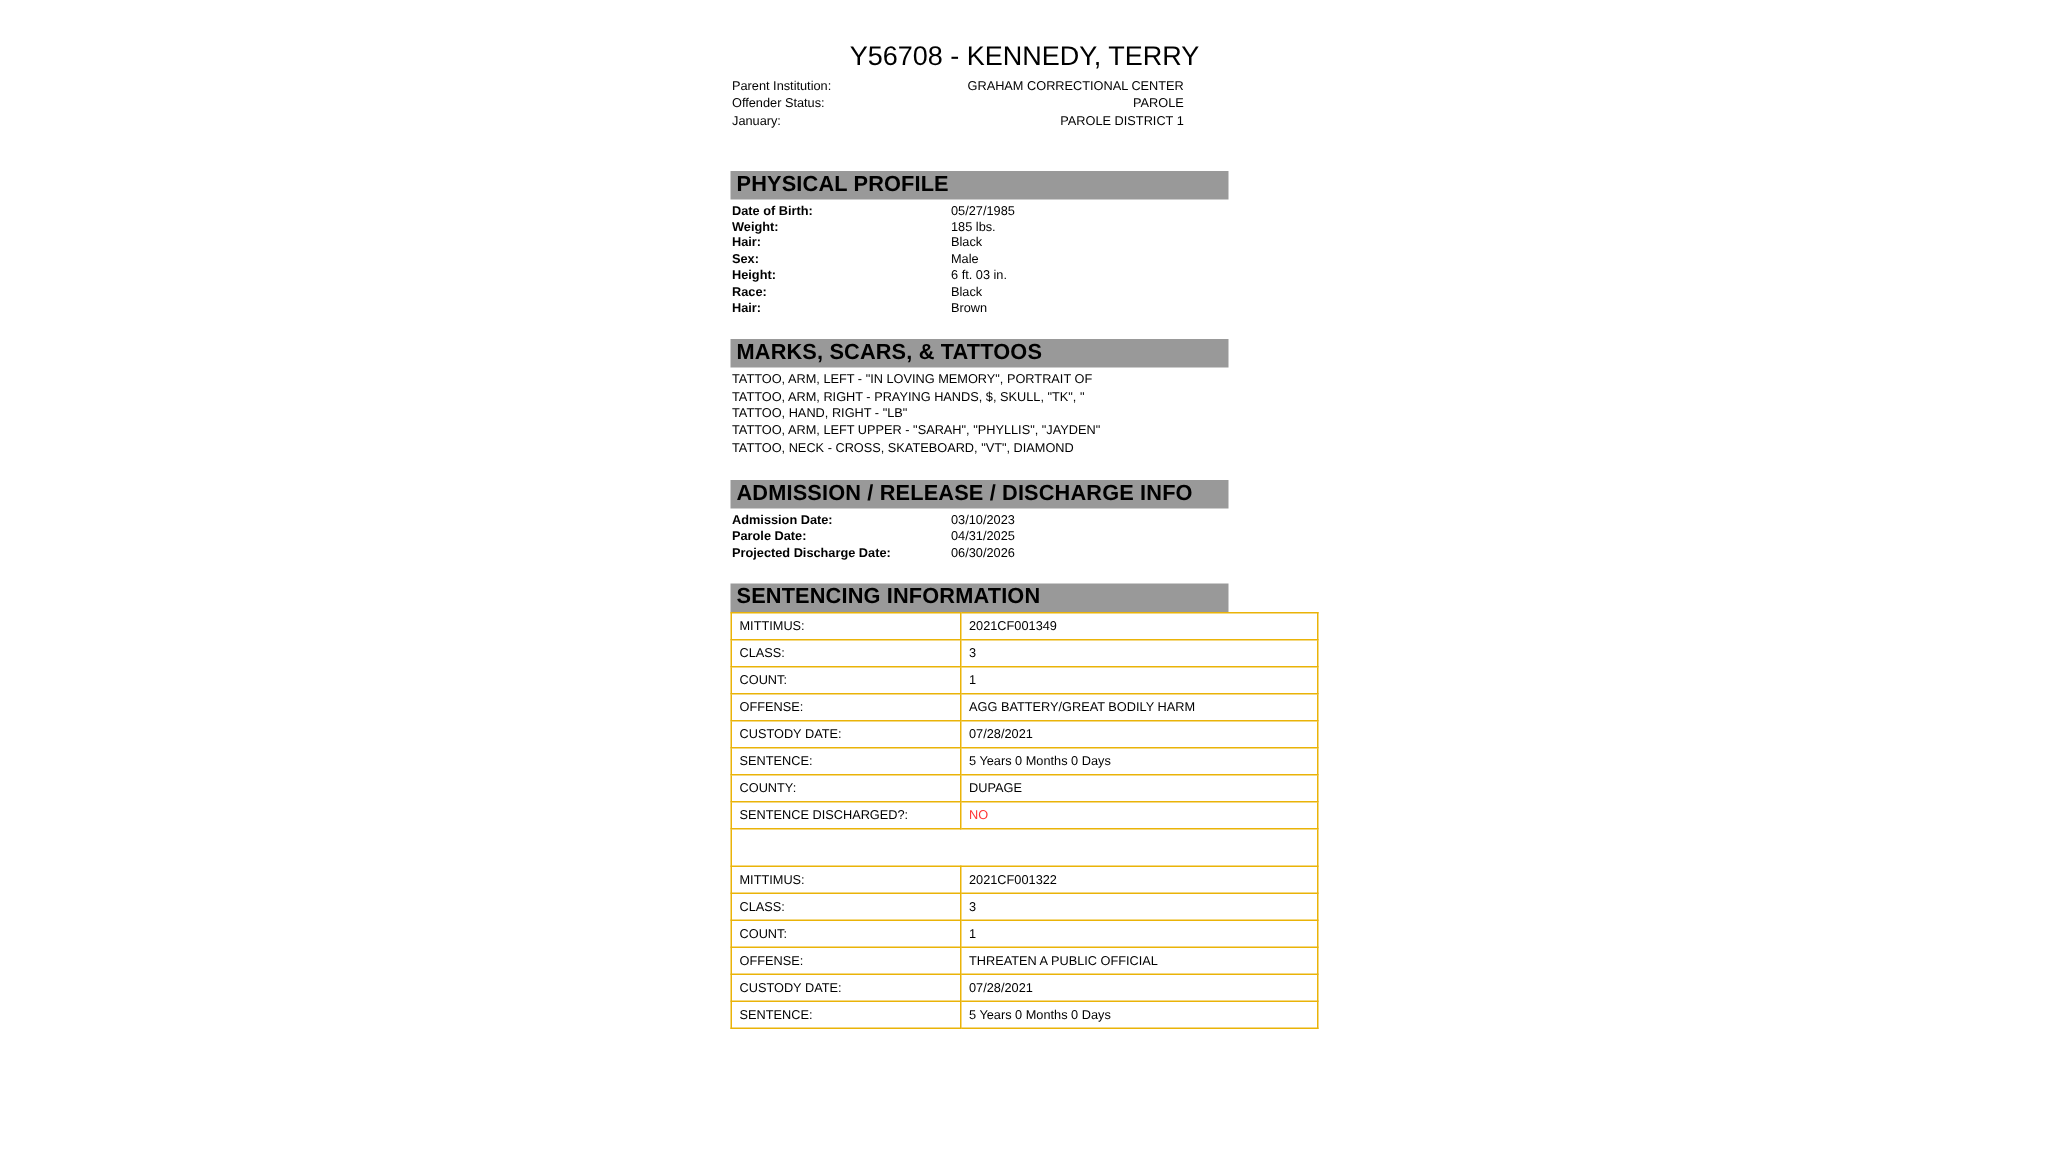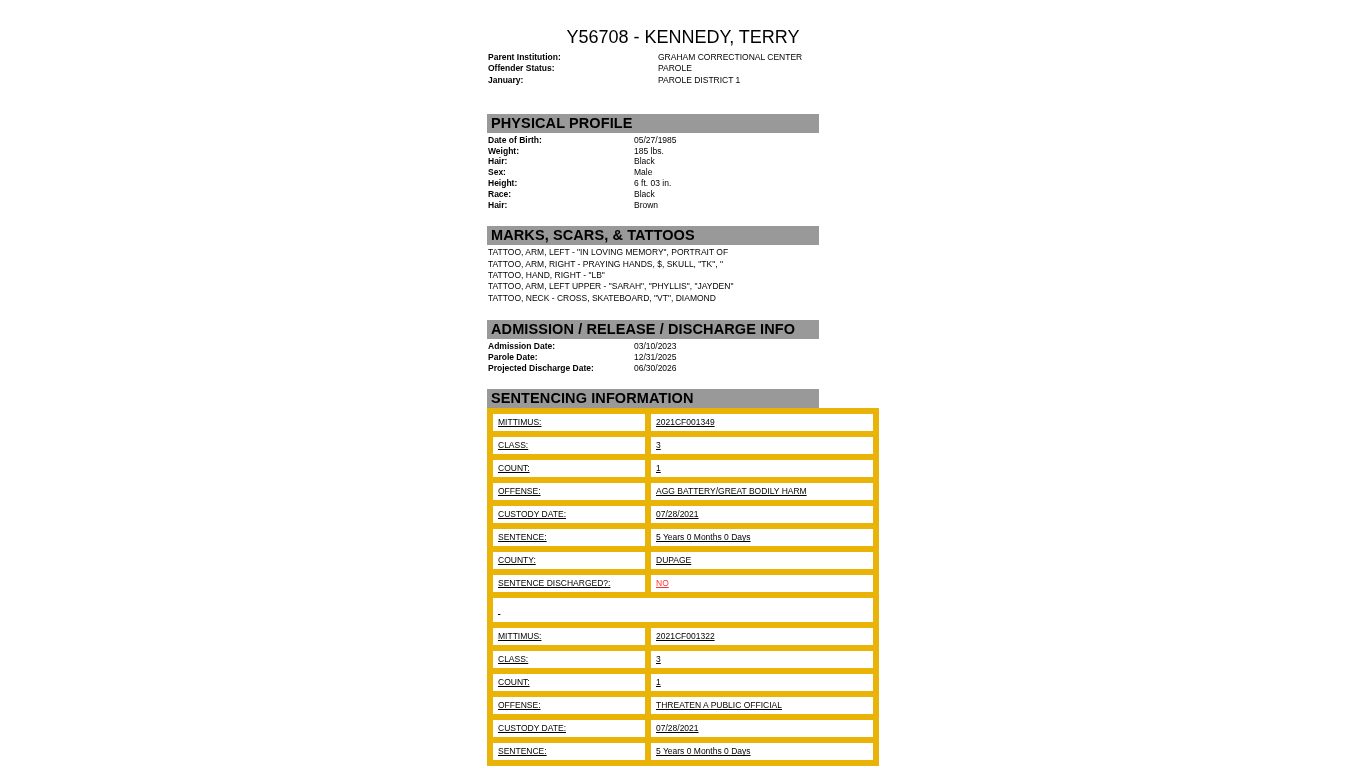--- a/index.html
+++ b/index.html
@@ -70,26 +70,27 @@
     border-collapse: collapse;
   }
   .facts td {
     font-size: 8.5px;
     line-height: 11.3px;
     padding: 0;
     vertical-align: top;
     white-space: nowrap;
   }
   .facts td.k {
-    font-weight: bold;
-    width: 170px;
+    font-weight: normal;
+    width: 157px;
     margin-left: 32px;
   }
   .facts td.v {
     font-weight: normal;
+    text-align: right;
   }
 
   
   .section-bar {
     background: #999999;
     width: 332px;
     margin-left: 4px;
     font-size: 14.5px;
     font-weight: bold;
     line-height: 17px;
@@ -130,30 +131,29 @@
   }
 
   
   .sent-table {
     margin-left: 4px;
     border-collapse: collapse;
     width: 392px;
     table-layout: fixed;
   }
   .sent-table td {
-    border: 6px solid #eab308;
+    border: 1px solid #eab308;
     font-size: 8.5px;
     line-height: 11px;
     padding: 3px 0 3px 5px;
     height: 11px;
     vertical-align: middle;
     background: #ffffff;
     overflow: hidden;
     white-space: nowrap;
-    text-decoration: underline;
   }
   .sent-table td.label { width: 147px; }
   .sent-table td.blank-row { height: 18px; }
   .val-no { color: #ff3333; }
 </style>
 </head>
 <body>
 
 <div class="page">
 
@@ -226,21 +226,21 @@
   <div class="sec-spacer-md"></div>
   <div class="section-bar">ADMISSION / RELEASE / DISCHARGE INFO</div>
   <table class="kv">
     <tbody>
         <tr>
       <td class="k">Admission Date:</td>
       <td class="v">03/10/2023</td>
     </tr>
     <tr>
       <td class="k">Parole Date:</td>
-      <td class="v">12/31/2025</td>
+      <td class="v">04/31/2025</td>
     </tr>
     <tr>
       <td class="k">Projected Discharge Date:</td>
       <td class="v">06/30/2026</td>
     </tr>
   </tbody>
     </table>
 
   <div class="sec-spacer-md"></div>
   <div class="section-bar">SENTENCING INFORMATION</div>

